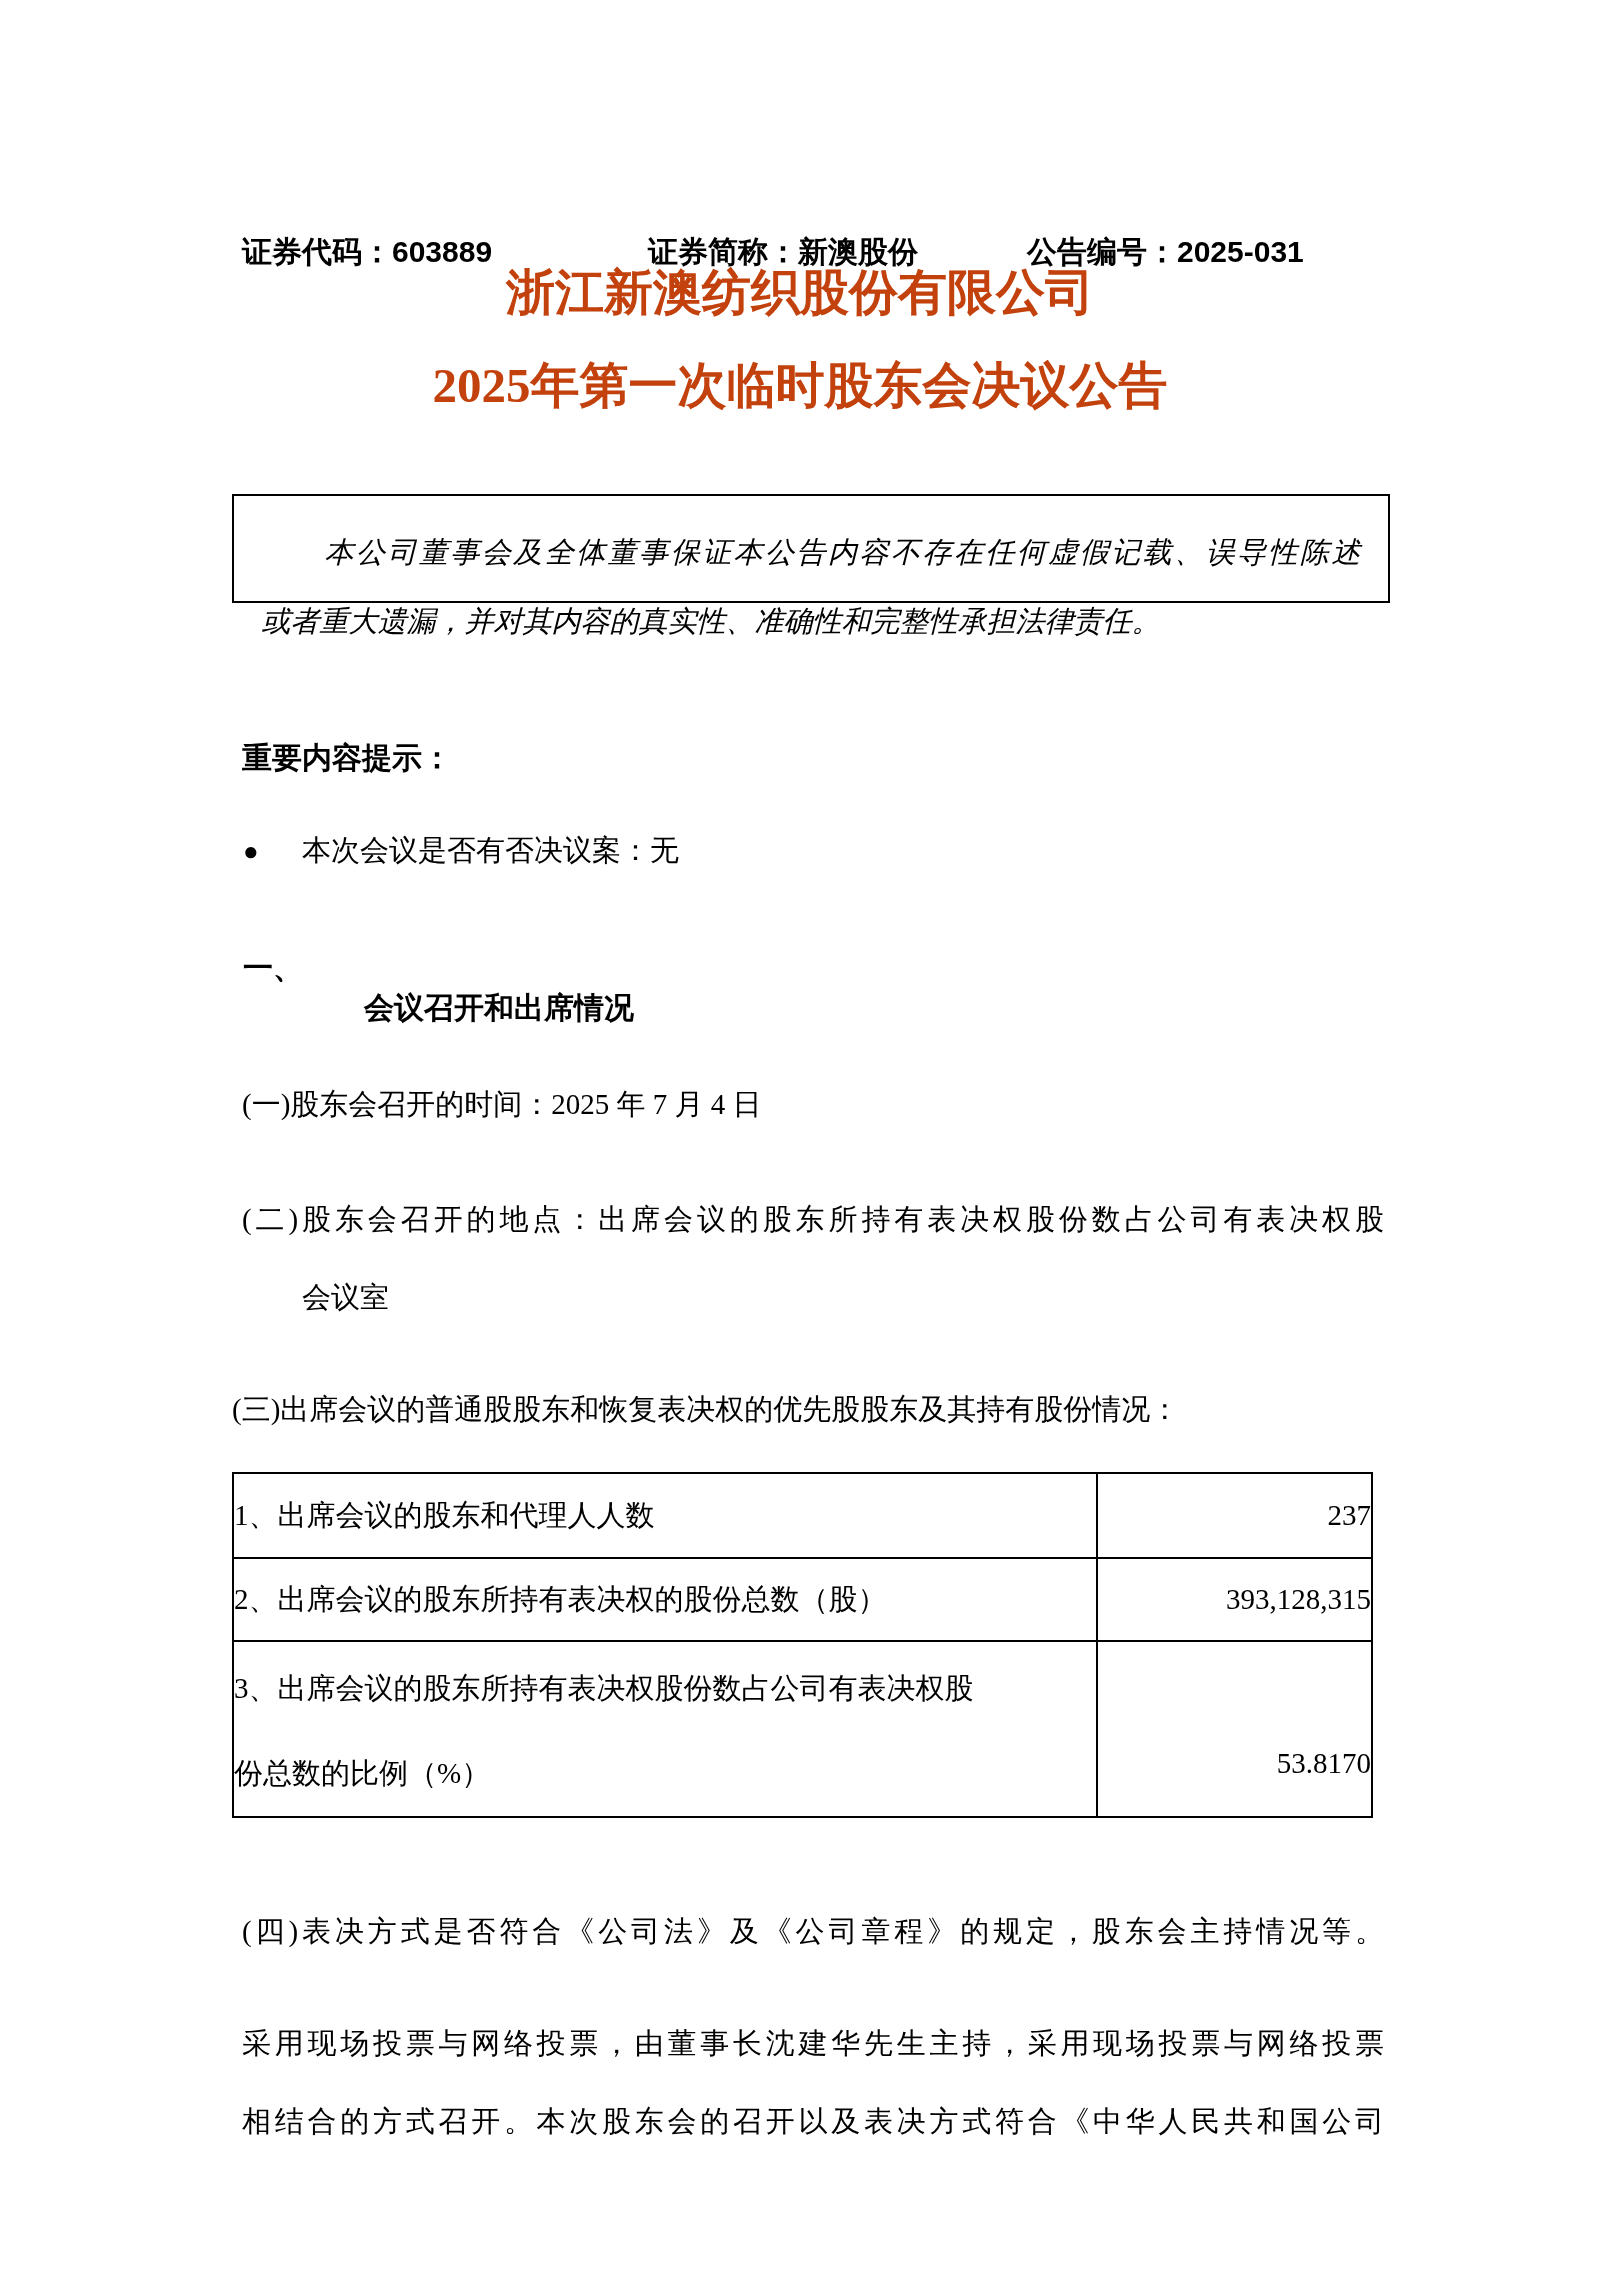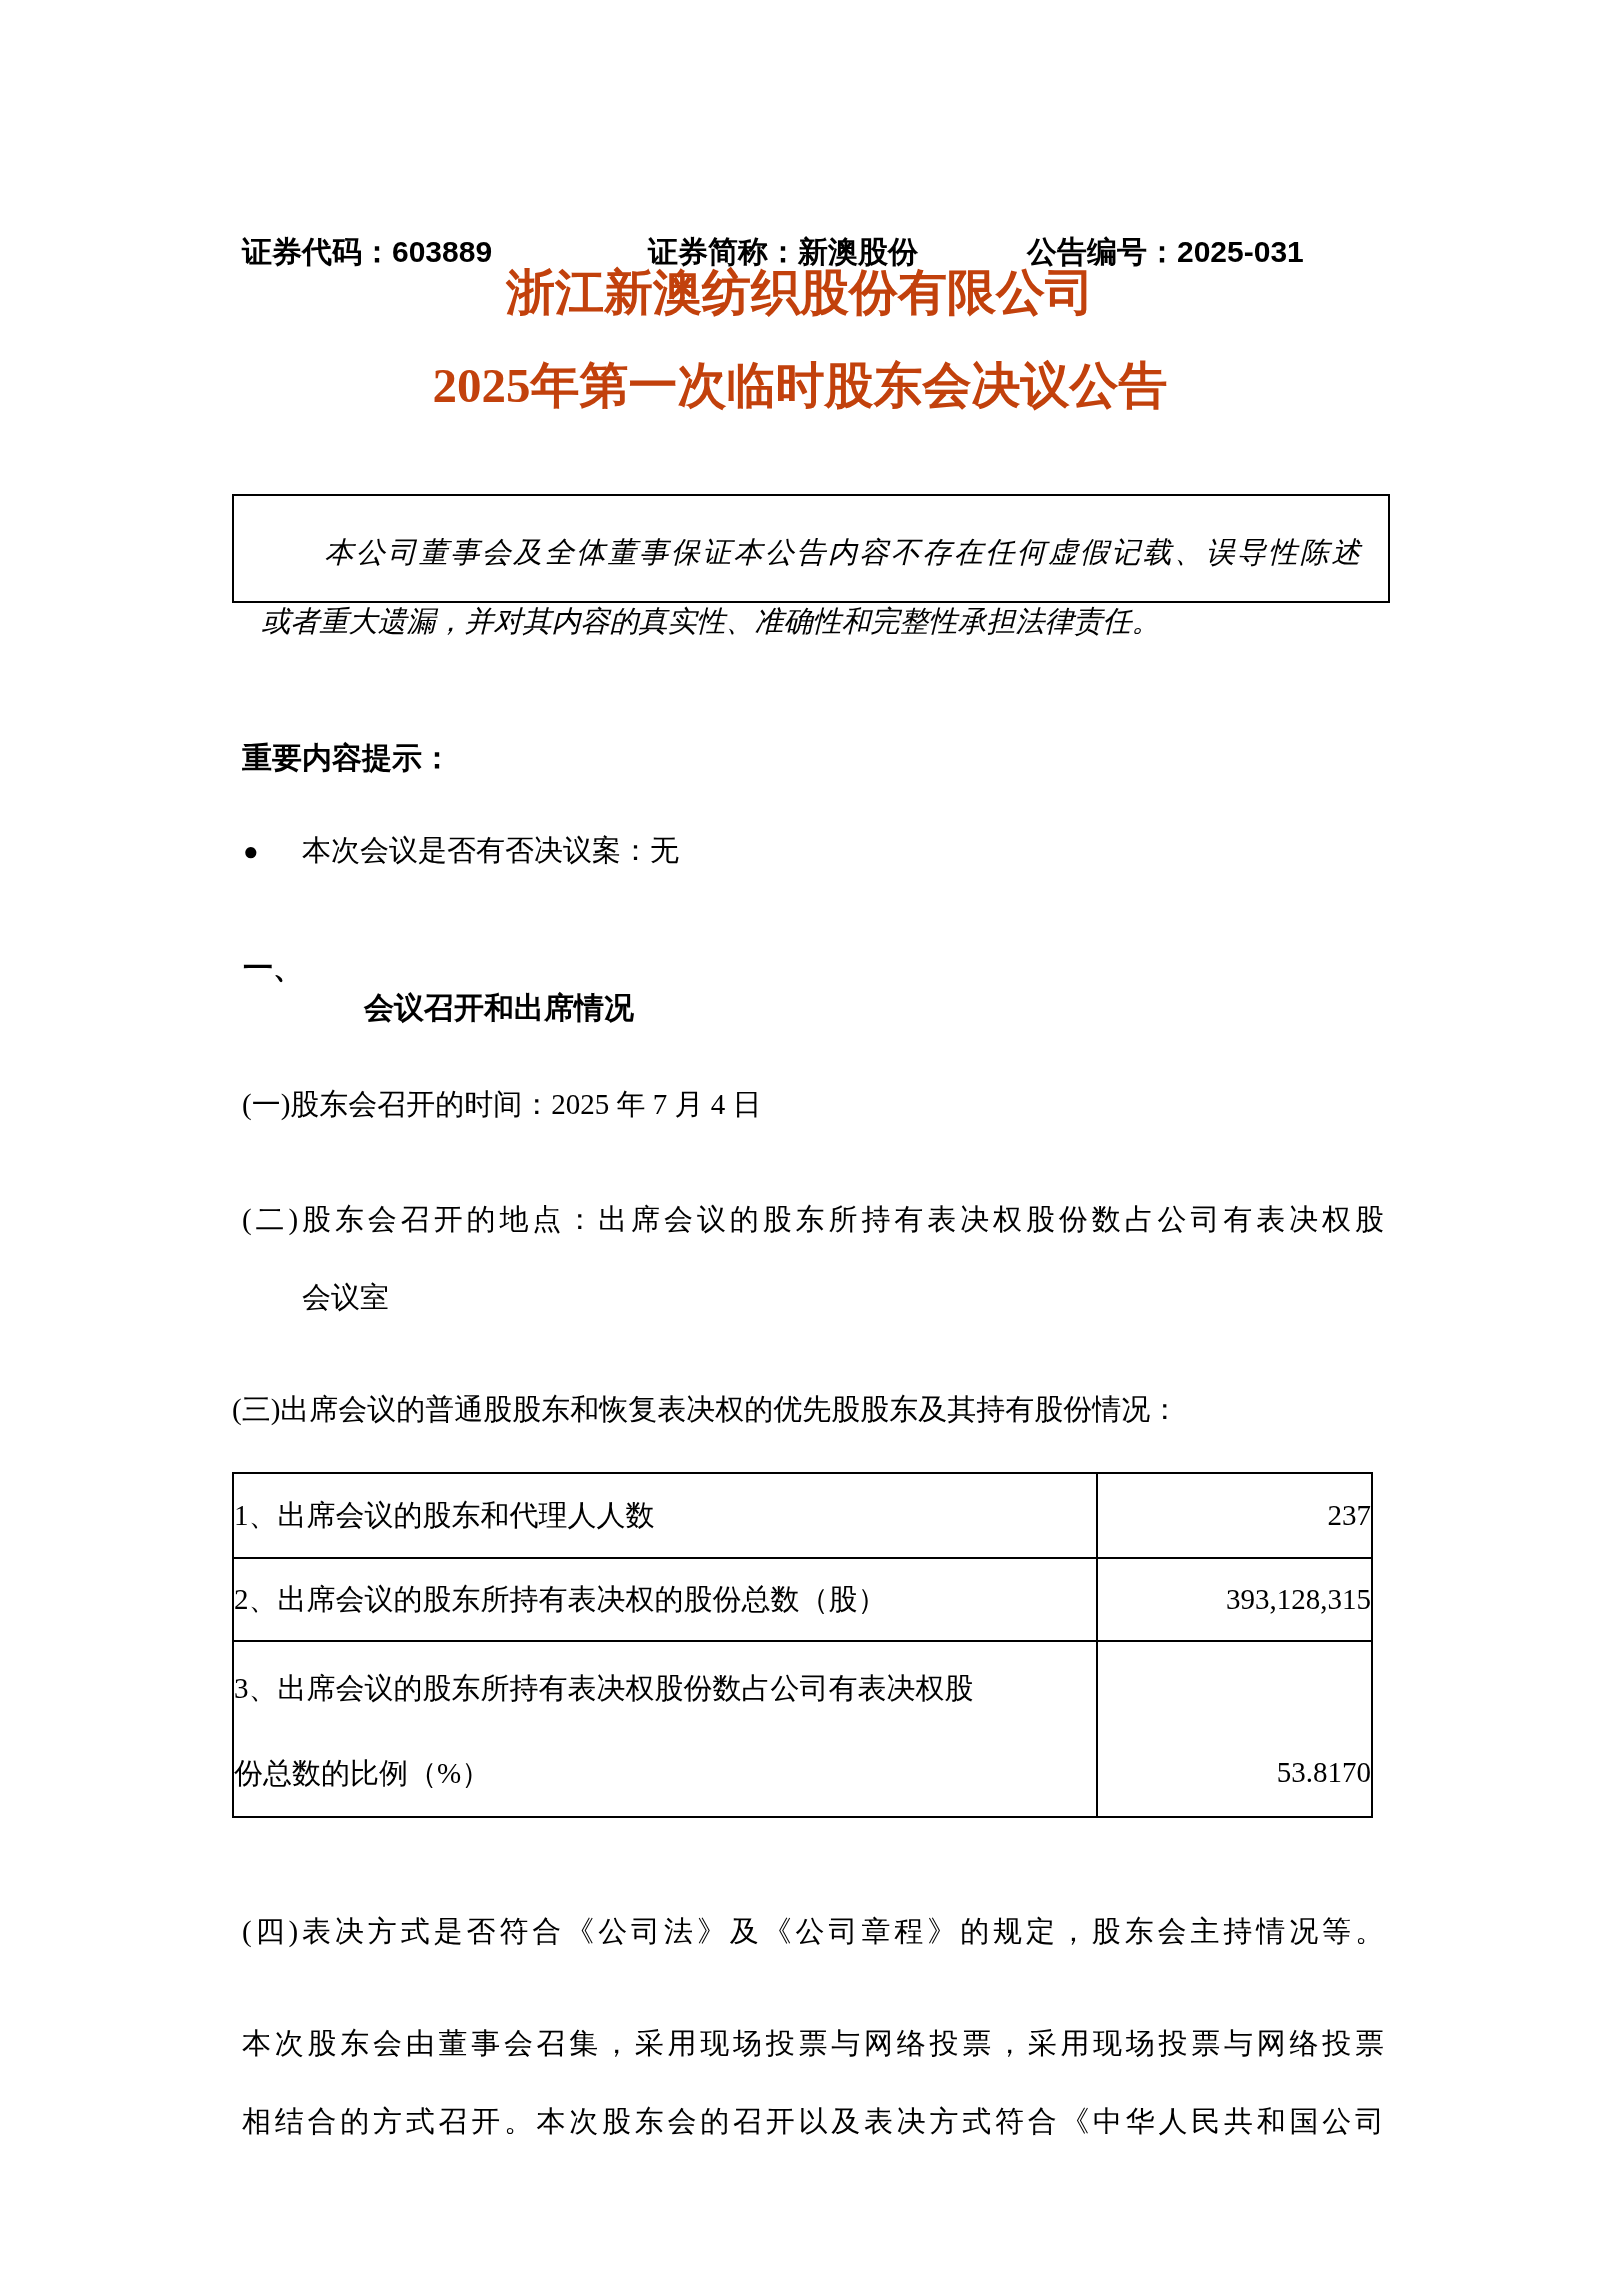--- a/index.html
+++ b/index.html
@@ -86,21 +86,21 @@
   }
   table.att-table td {
     border: 2px solid #000000;
     font-size: 29px;
     vertical-align: middle;
     padding: 0;
   }
   td.cell-label { padding-left: 18.3px; padding-right: 13px; }
   td.cell-value { text-align: right; padding-right: 19.6px; }
   tr.row-tall td.cell-label { padding-top: 3.9px; }
-  tr.row-tall td.cell-value { vertical-align: bottom; padding-bottom: 27px; }
+  tr.row-tall td.cell-value { vertical-align: bottom; padding-bottom: 36px; }
   .lbl-line { line-height: 85px; white-space: nowrap; }
 </style>
 </head>
 <body>
 
 <div class="page">
 
   <div class="abs hdr" style="left:242px; top:204px;">证券代码：603889</div>
   <div class="abs hdr" style="left:648px; top:204px;">证券简称：新澳股份</div>
   <div class="abs hdr" style="left:1027px; top:204px;">公告编号：2025-031</div>
@@ -149,17 +149,17 @@
         <div class="lbl-line">3、出席会议的股东所持有表决权股份数占公司有表决权股</div>
         <div class="lbl-line">份总数的比例（%）</div>
       </td>
       <td class="cell-value">53.8170</td>
     </tr>
   </tbody>
     </table>
 
   <div class="abs jl" style="left:242px; top:1913px;">(四)表决方式是否符合《公司法》及《公司章程》的规定，股东会主持情况等。</div>
 
-  <div class="abs jl" style="left:242px; top:2025px;">本次股东会由董事会召集，采用现场投票与网络投票，采用现场投票与网络投票</div>
+  <div class="abs jl" style="left:242px; top:2025px;">采用现场投票与网络投票，由董事长沈建华先生主持，采用现场投票与网络投票</div>
   <div class="abs jl" style="left:242px; top:2103px;">相结合的方式召开。本次股东会的召开以及表决方式符合《中华人民共和国公司</div>
 
 </div>
 
 
 </body></html>

